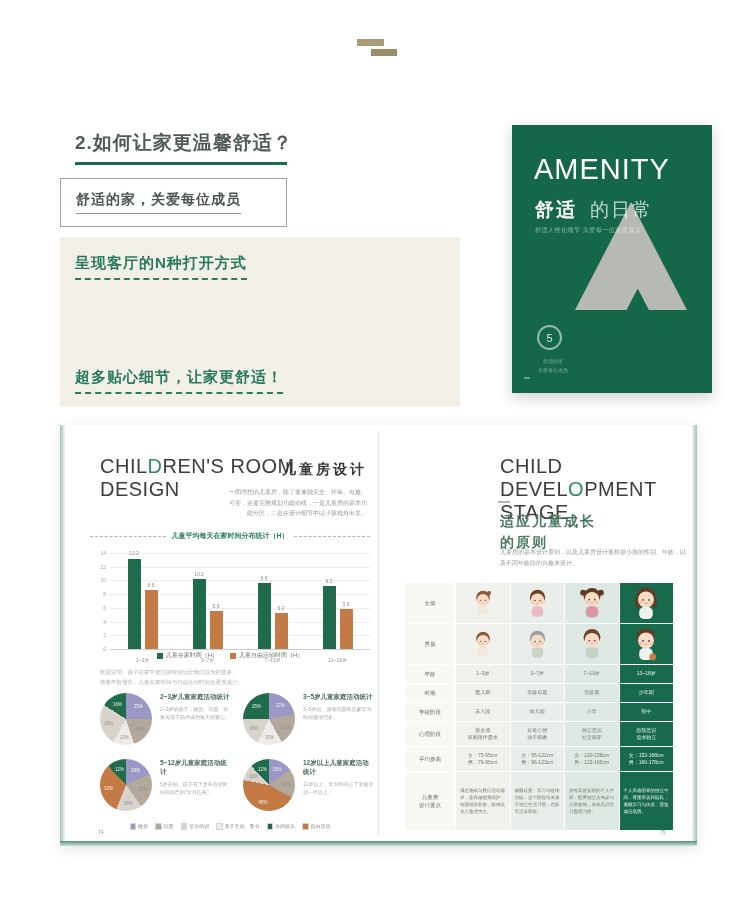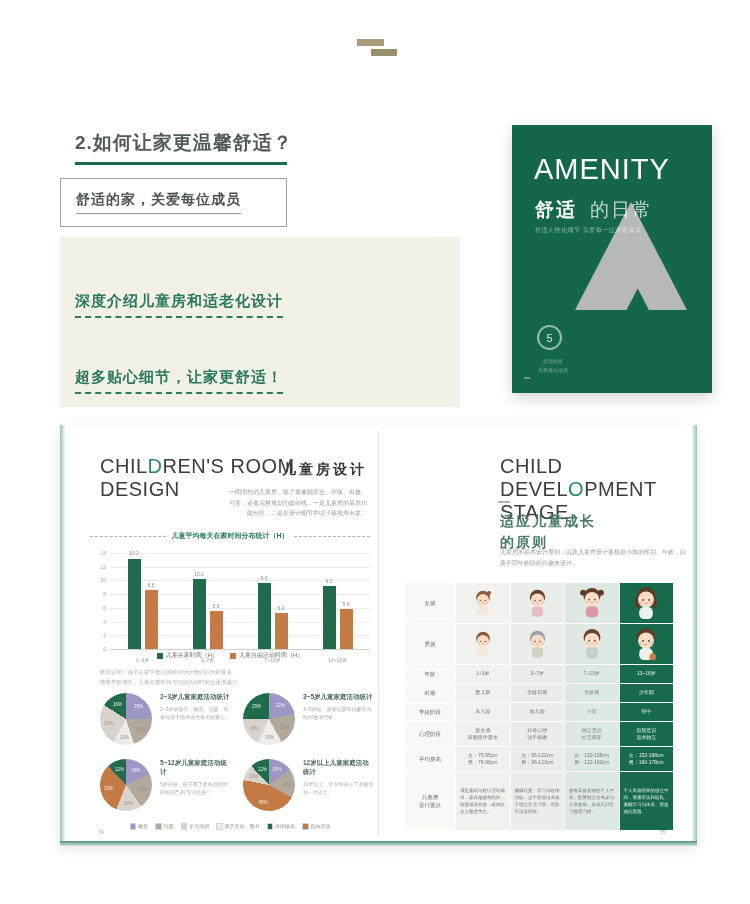--- a/index.html
+++ b/index.html
@@ -105,21 +105,21 @@
     <span class="logo-b2"></span>
   </div>
 
   <div class="sec-title">2.如何让家更温馨舒适？</div>
   <div class="title-line"></div>
   <div class="sub-box">
     <span>舒适的家，关爱每位成员</span>
   </div>
 
   <div class="cream" id="highlights">
-      <div class="hl-item" style="top: 55px;">深度介绍儿童房和适老化设计</div>
+      <div class="hl-item" style="top: 17px;">呈现客厅的N种打开方式</div>
       <div class="hl-item" style="top: 131px;">超多贴心细节，让家更舒适！</div>
     </div>
 
   <div class="cover">
     <div class="cov-tri"></div>
     <div class="cov-en">AMENITY</div>
     <div class="cov-cn">
       <span class="bold">舒适</span><span class="light">的日常</span>
     </div>
     <div class="cov-tag">舒适人性化细节 关爱每一位家庭成员</div>

